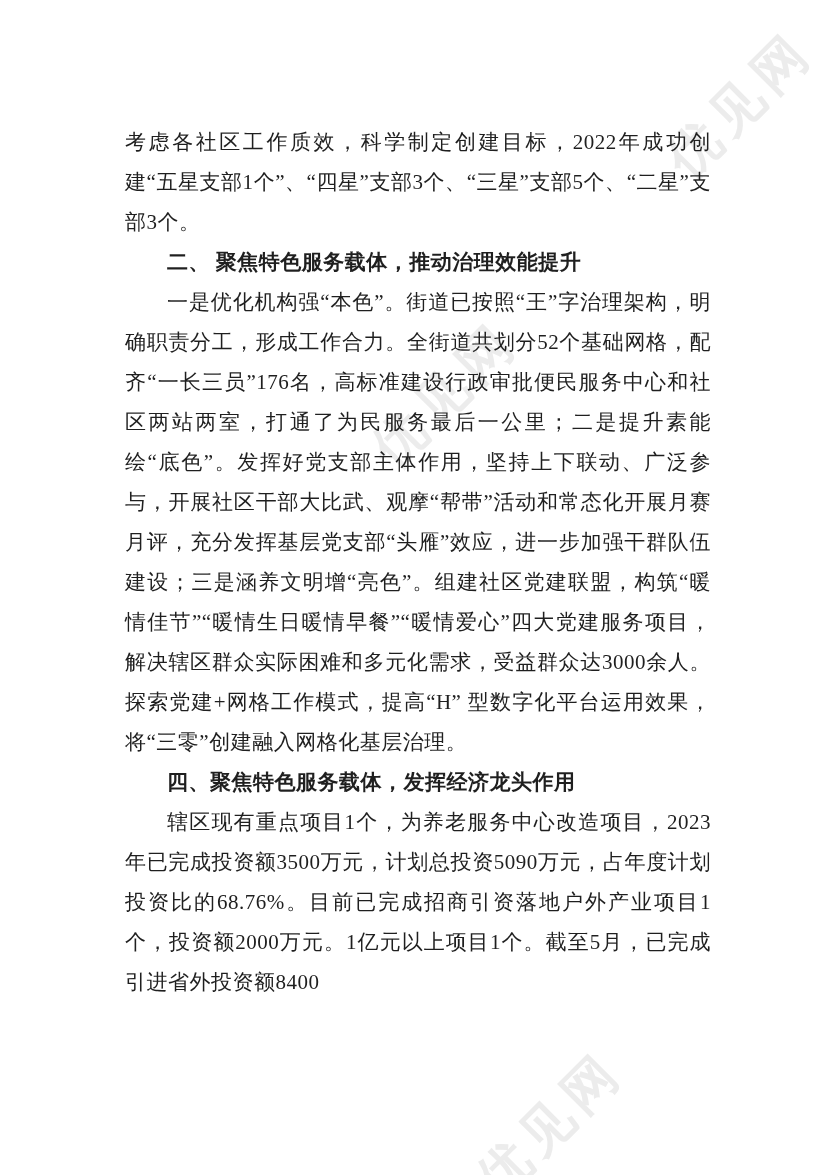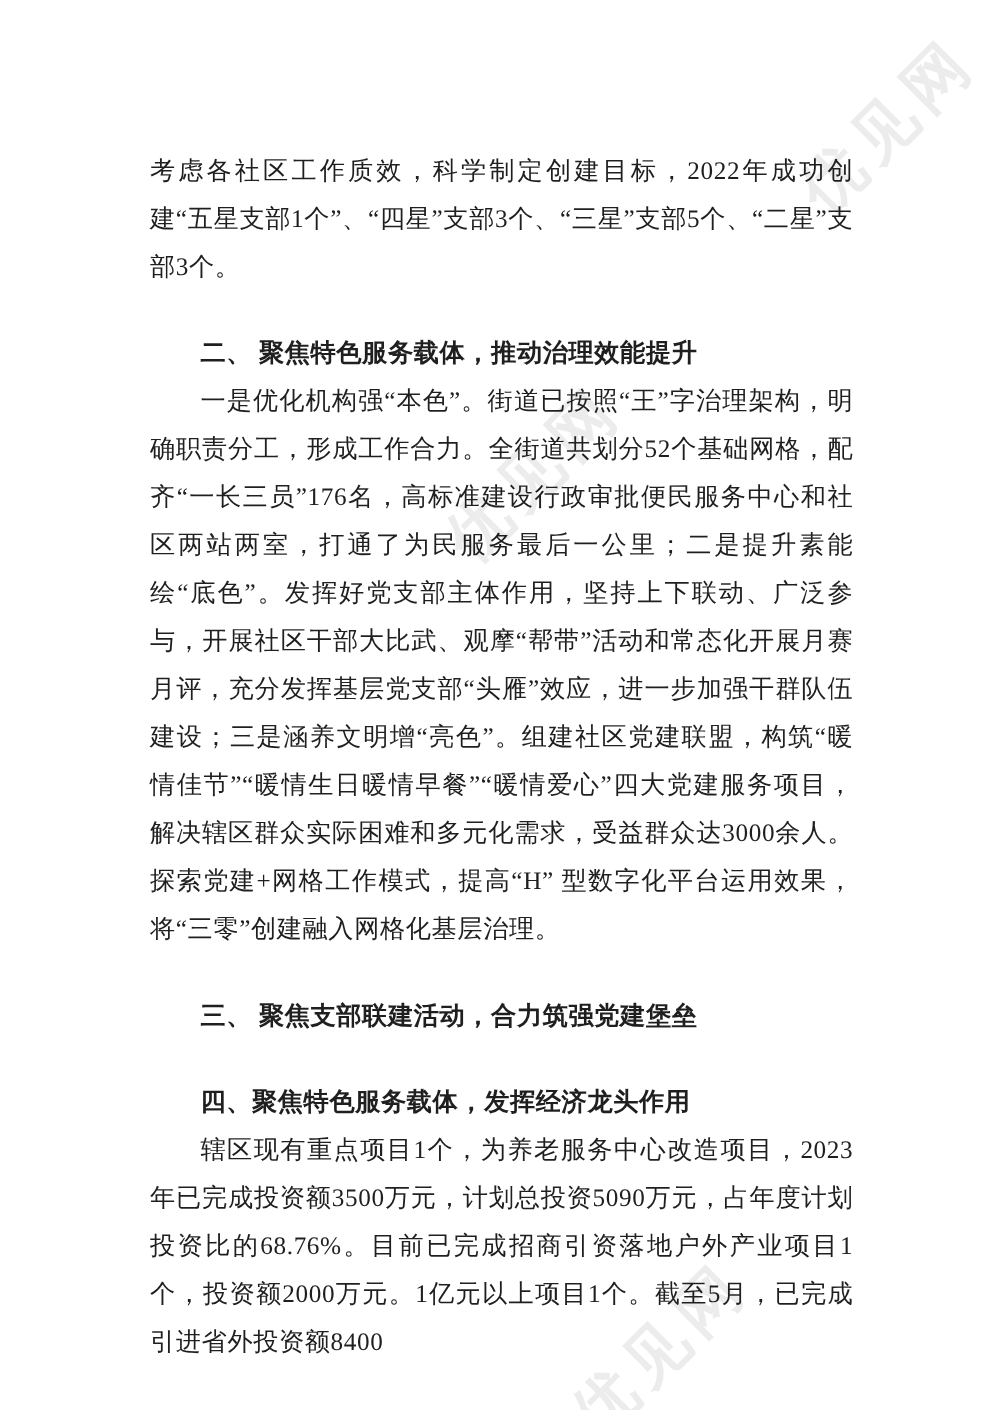--- a/index.html
+++ b/index.html
@@ -20,21 +20,21 @@
     top: 100px;
     width: 586px;
     font-size: 21px;
     line-height: 40px;
     text-align: justify;
     letter-spacing: 0.5px;
   }
   .doc-content p { margin: 0; }
   p.body-para { text-indent: 2em; }
   p.body-para.no-indent { text-indent: 0; margin-top: 22px; }
-  p.heading-para { font-weight: bold; text-indent: 2em; margin-top: 32px; }
+  p.heading-para { font-weight: bold; text-indent: 2em; }
   .watermark {
     position: absolute;
     transform: rotate(-45deg);
     transform-origin: center center;
     font-size: 52px;
     letter-spacing: 8px;
     white-space: nowrap;
     color: rgba(150, 150, 150, 0.18);
     font-weight: bold;
     pointer-events: none;
@@ -53,21 +53,20 @@
   <div class="watermark wm-b">优见网</div>
   <div class="watermark wm-c">优见网</div>
 
   <div class="doc-content">
     <p class="body-para no-indent">考虑各社区工作质效，科学制定创建目标，2022年成功创建“五星支部1个”、“四星”支部3个、“三星”支部5个、“二星”支部3个。</p>
 
     <p class="heading-para">二、 聚焦特色服务载体，推动治理效能提升</p>
 
     <p class="body-para">一是优化机构强“本色”。街道已按照“王”字治理架构，明确职责分工，形成工作合力。全街道共划分52个基础网格，配齐“一长三员”176名，高标准建设行政审批便民服务中心和社区两站两室，打通了为民服务最后一公里；二是提升素能绘“底色”。发挥好党支部主体作用，坚持上下联动、广泛参与，开展社区干部大比武、观摩“帮带”活动和常态化开展月赛月评，充分发挥基层党支部“头雁”效应，进一步加强干群队伍建设；三是涵养文明增“亮色”。组建社区党建联盟，构筑“暖情佳节”“暖情生日暖情早餐”“暖情爱心”四大党建服务项目，解决辖区群众实际困难和多元化需求，受益群众达3000余人。探索党建+网格工作模式，提高“H” 型数字化平台运用效果，将“三零”创建融入网格化基层治理。</p>
 
-    <p class="heading-para">三、 聚焦支部联建活动，合力筑强党建堡垒</p>
 
 
     <p class="heading-para">四、聚焦特色服务载体，发挥经济龙头作用</p>
 
     <p class="body-para">辖区现有重点项目1个，为养老服务中心改造项目，2023年已完成投资额3500万元，计划总投资5090万元，占年度计划投资比的68.76%。目前已完成招商引资落地户外产业项目1个，投资额2000万元。1亿元以上项目1个。截至5月，已完成引进省外投资额8400</p>
   </div>
 
 </div>
 
 </body></html>

